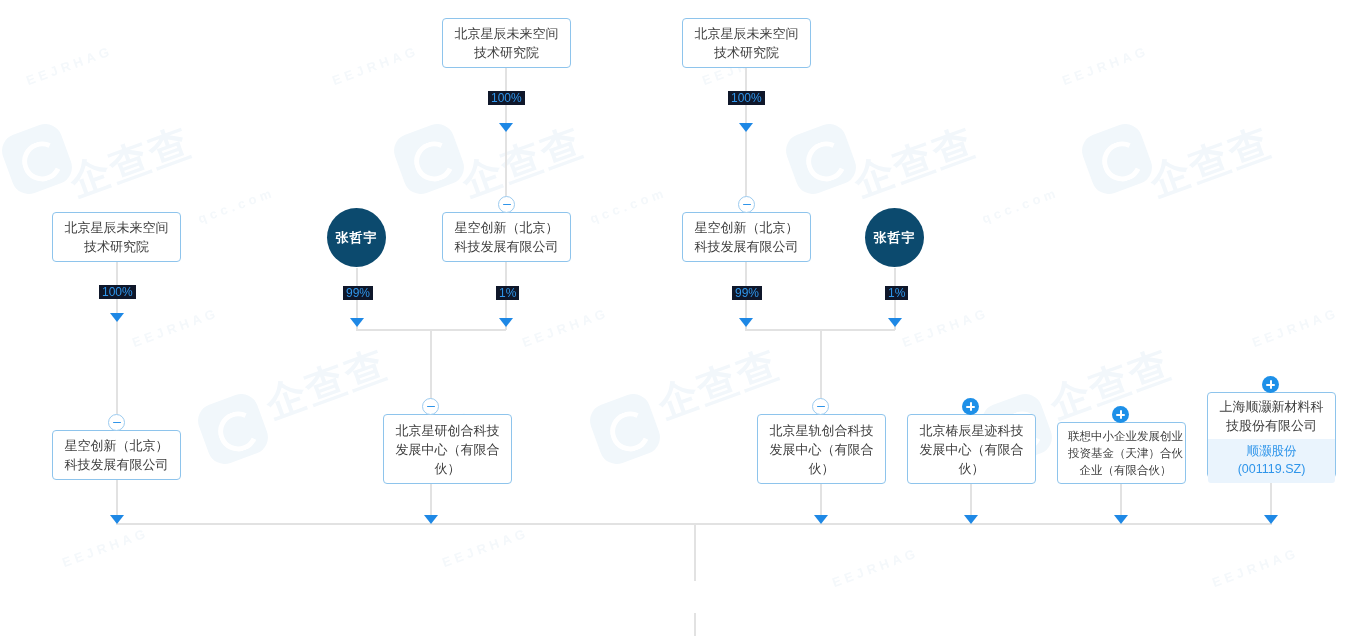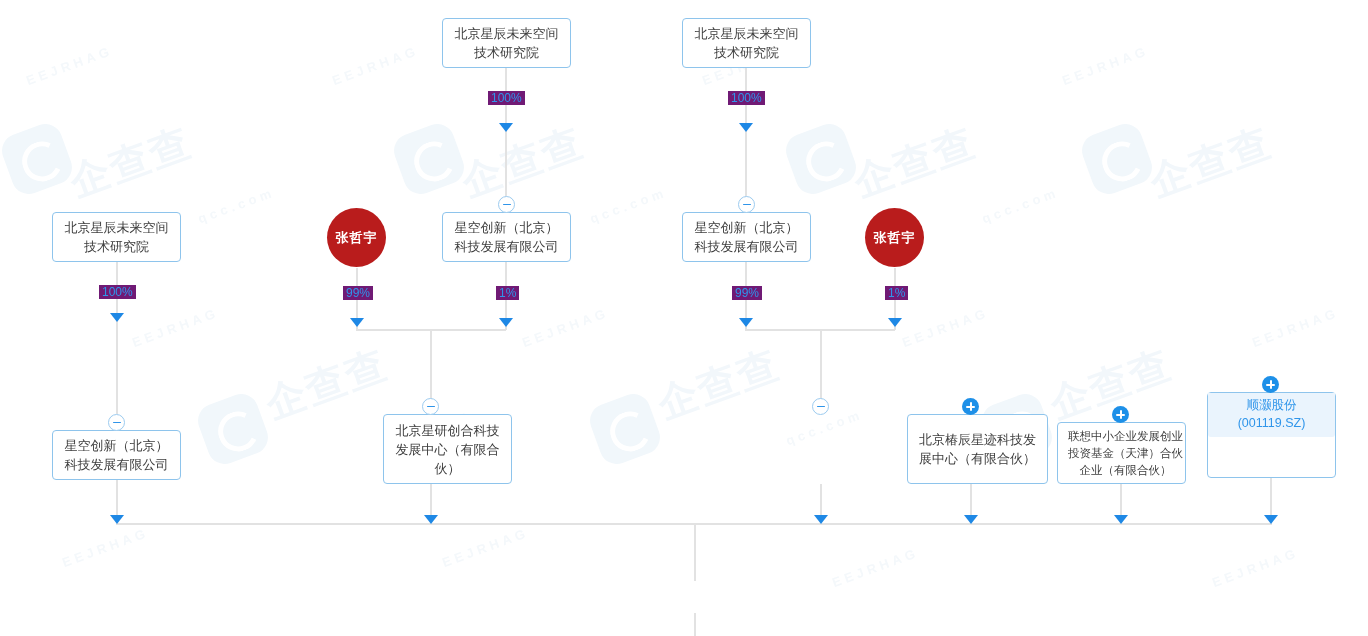--- a/index.html
+++ b/index.html
@@ -23,33 +23,33 @@
            border:5px solid #ffffff;border-right-color:transparent;}
   .wm-txt{position:absolute;color:#f4f8fb;font-size:13px;font-weight:700;letter-spacing:4px;
           transform:rotate(-20deg);white-space:nowrap;}
 
   
   .line-v{position:absolute;width:2px;background:#e2e2e2;z-index:1;}
   .line-h{position:absolute;height:2px;background:#e2e2e2;z-index:1;}
   .arrow{position:absolute;width:0;height:0;border-left:7px solid transparent;border-right:7px solid transparent;
          border-top:9px solid #1e88e5;z-index:3;}
   .pct{position:absolute;color:#2f95ea;font-size:12px;z-index:4;white-space:nowrap;
-       background:#701a75;padding:0 3px;}
+       background:#0f172a;padding:0 3px;}
 
   
   .node{position:absolute;box-sizing:border-box;background:#ffffff;border:1px solid #8ec4ec;
         border-radius:4px;color:#3d3d3d;font-size:13px;line-height:19px;text-align:center;
         display:flex;flex-direction:column;align-items:center;justify-content:center;z-index:5;}
   .node .nm{padding:4px 6px;width:100%;box-sizing:border-box;}
   .node.small .nm{font-size:11.5px;line-height:17px;margin-left:8px;}
   .stock{width:100%;box-sizing:border-box;background:#eaf4fd;color:#2f95ea;font-size:12.5px;
          line-height:18px;padding:3px 4px 5px;border-radius:0 0 3px 3px;}
   .stock .code{display:block;}
 
-  .person{position:absolute;border-radius:50%;background:#b91c1c;color:#ffffff;
+  .person{position:absolute;border-radius:50%;background:#0c4a6e;color:#ffffff;
           font-size:13px;font-weight:700;display:flex;align-items:center;justify-content:center;z-index:5;
           letter-spacing:1px;}
 
   .root{position:absolute;background:#1e90e8;border-radius:6px;color:#ffffff;font-size:14px;
         font-weight:700;display:flex;align-items:center;justify-content:center;letter-spacing:1px;z-index:6;}
 
   
   .badge{position:absolute;width:17px;height:17px;border-radius:50%;z-index:7;
          display:flex;align-items:center;justify-content:center;box-sizing:border-box;}
   .badge.minus{background:#ffffff;border:1px solid #9ccbef;}
@@ -186,33 +186,37 @@
   <div class="node" style="left:52px;top:430px;width:129px;height:50px;">
     <div class="nm">星空创新（北京）科技发展有限公司</div>
   </div>
 
   <div class="badge minus" style="left:422px;top:398px;"></div>
   <div class="node" style="left:367px;top:414px;width:129px;height:70px;margin-left:16px;">
     <div class="nm">北京星研创合科技发展中心（有限合伙）</div>
   </div>
 
   <div class="badge minus" style="left:812px;top:398px;"></div>
+  <div class="node" style="left:757px;top:414px;width:129px;height:70px;">
+    <div class="nm">北京星轨创合科技发展中心（有限合伙）</div>
+  </div>
 
   <div class="badge plus" style="left:962px;top:398px;"></div>
-  <div class="node" style="left:907px;top:414px;width:141px;height:70px;">
+  <div class="node" style="left:907px;top:414px;width:129px;height:70px;">
     <div class="nm">北京椿辰星迹科技发展中心（有限合伙）</div>
   </div>
 
   <div class="badge plus" style="left:1112px;top:406px;"></div>
   <div class="node small" style="left:1057px;top:422px;width:129px;height:62px;">
     <div class="nm">联想中小企业发展创业投资基金（天津）合伙企业（有限合伙）</div>
   </div>
 
   <div class="badge plus" style="left:1262px;top:376px;"></div>
   <div class="node" style="left:1207px;top:392px;width:129px;height:86px;justify-content:flex-start;">
+    <div class="nm">上海顺灏新材料科技股份有限公司</div>
     <div class="stock">
       <span>顺灏股份</span>
       <span class="code">(001119.SZ)</span>
     </div>
   </div>
 
 
 </div>
 
 </body></html>

